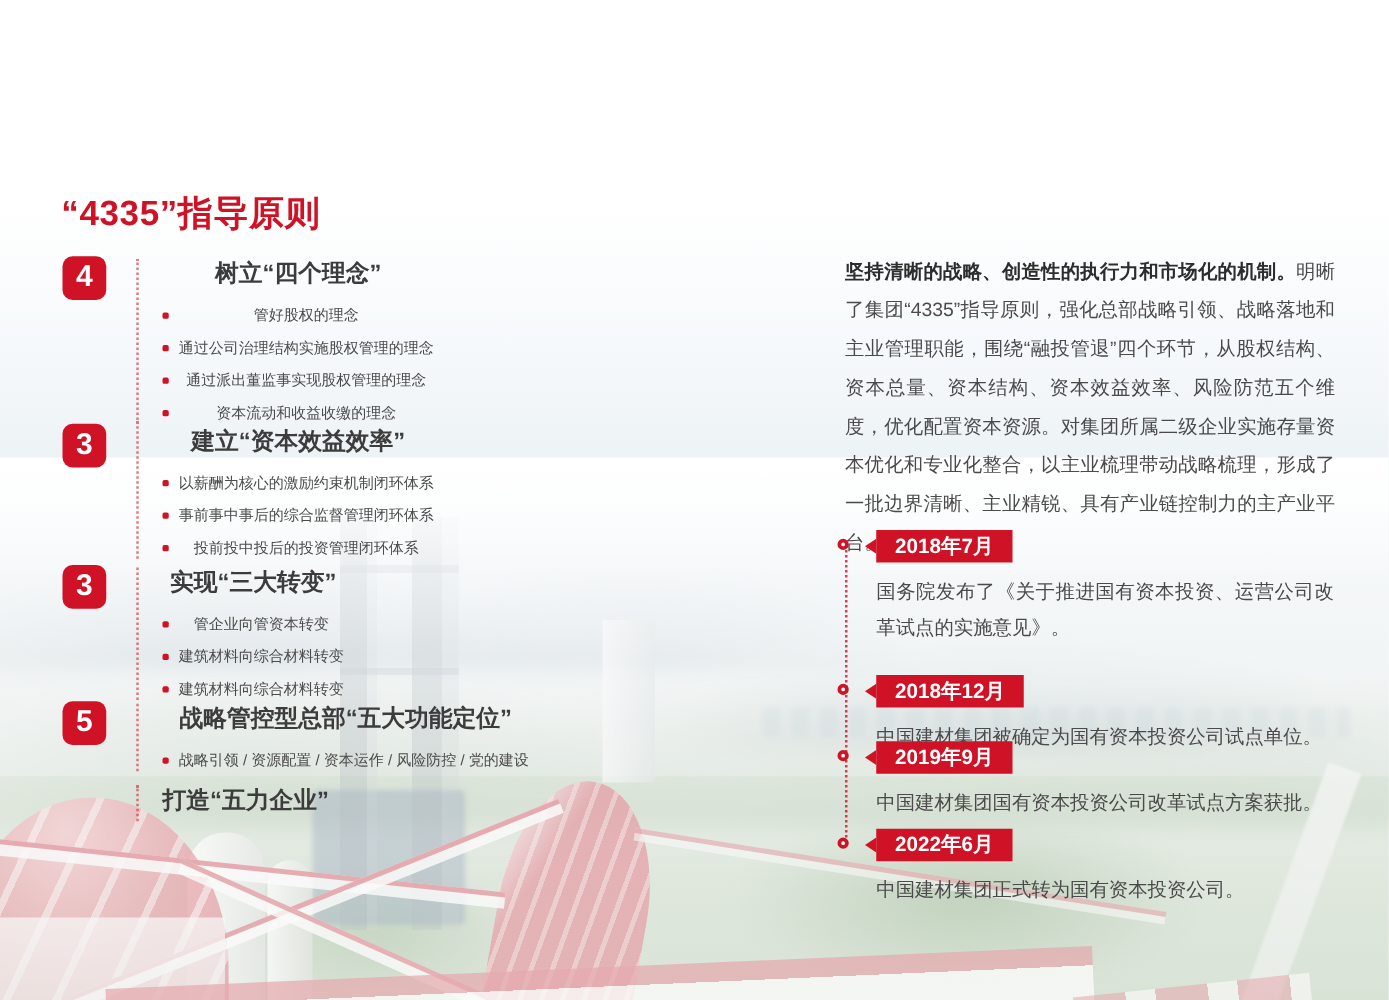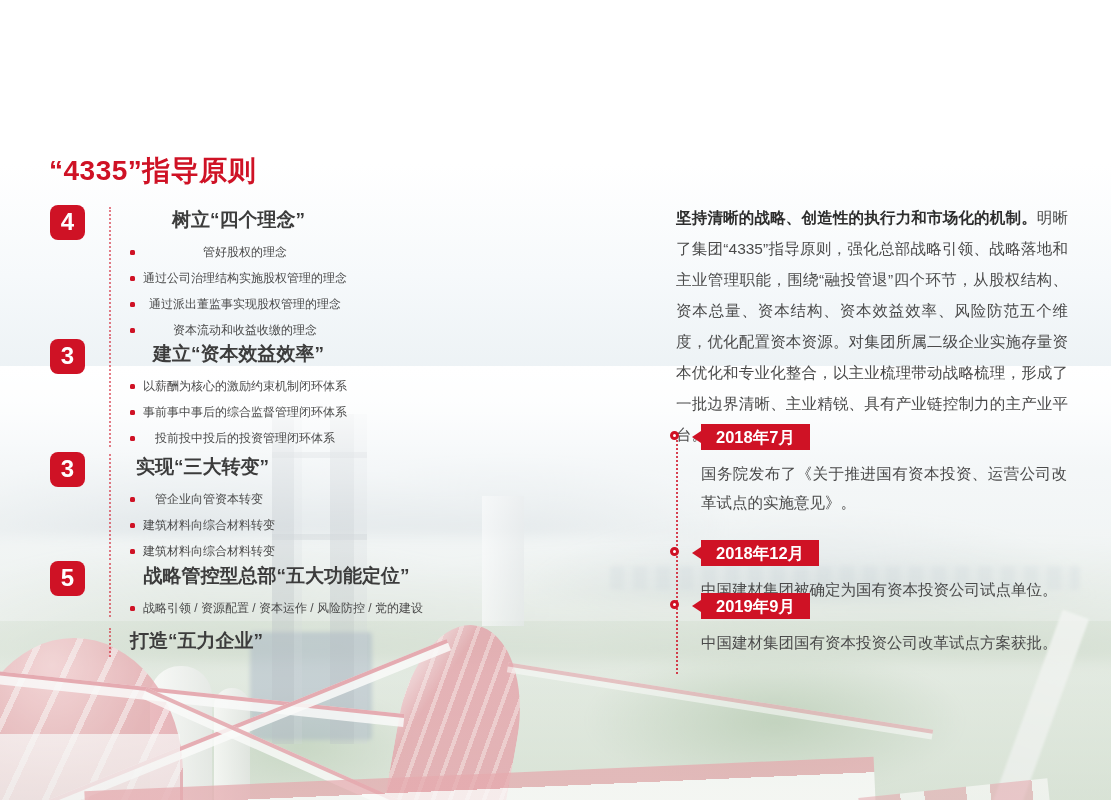--- a/index.html
+++ b/index.html
@@ -211,15 +211,20 @@
       <span class="tl-badge">2018年12月</span>
       <div class="tl-desc">中国建材集团被确定为国有资本投资公司试点单位。</div>
     </div>
 
     <div class="tl-item" style="top:173px">
       <span class="tl-circle"></span>
       <span class="tl-badge">2019年9月</span>
       <div class="tl-desc">中国建材集团国有资本投资公司改革试点方案获批。</div>
     </div>
 
+    <div class="tl-item" style="top:243px">
+      <span class="tl-circle"></span>
+      <span class="tl-badge">2022年6月</span>
+      <div class="tl-desc">中国建材集团正式转为国有资本投资公司。</div>
+    </div>
   </div>
 
 </div>
 
 </body></html>

